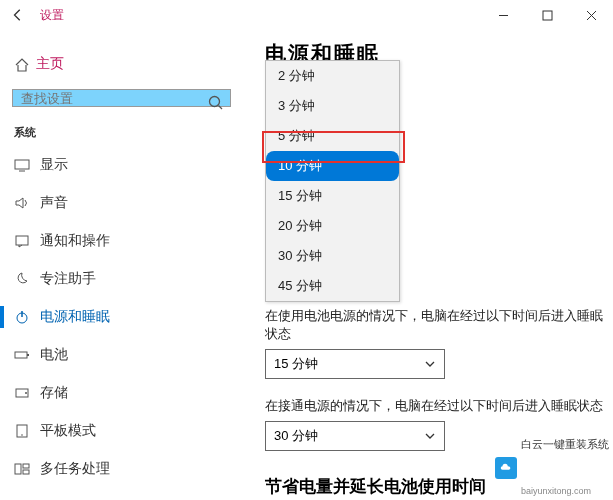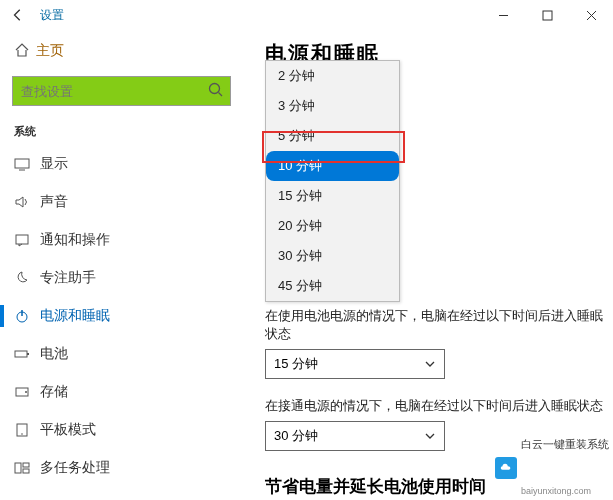--- a/index.html
+++ b/index.html
@@ -17,48 +17,48 @@
   .titlebar {
     display: flex;
     align-items: center;
     height: 30px;
     padding-left: 6px;
   }
   .titlebar .back-btn {
     width: 24px; height: 24px; display: flex; align-items: center; justify-content: center;
     color: #333;
   }
-  .titlebar .title { margin-left: 10px; font-size: 12px; color: #0369a1; }
+  .titlebar .title { margin-left: 10px; font-size: 12px; color: #be185d; }
   .window-controls {
     margin-left: auto; display: flex;
   }
   .window-controls .ctl {
     width: 44px; height: 30px; display: flex; align-items: center; justify-content: center;
     color: #333;
   }
   .body {
     display: flex; flex: 1; overflow: hidden;
   }
   .sidebar {
     width: 243px; border-right: none;
     display: flex; flex-direction: column;
     padding-top: 4px;
   }
   .home-row {
-    display: flex; align-items: flex-start; padding: 8px 14px;
-    font-size: 14px; color: #a16207;
+    display: flex; align-items: flex-end; padding: 8px 14px;
+    font-size: 14px; color: #be185d; margin-top: 13px;
   }
   .home-row .icon { width: 22px; display: flex; align-items: center; }
   .search-row {
     margin: 8px 12px 10px 12px;
     position: relative;
   }
   .search-row input {
-    width: 100%; height: 30px; border: 1px solid #999;
-    background: #84cc16; font-size: 13px; padding: 4px 28px 4px 8px;
+    width: 100%; height: 18px; border: 1px solid #999;
+    background: #7dd3fc; font-size: 13px; padding: 4px 28px 4px 8px;
     color: #555;
   }
   .search-row .sicon {
     position: absolute; right: 6px; top: 5px; color: #555;
   }
   .section-label {
     padding: 8px 14px 6px 14px; font-size: 11px; font-weight: bold; color: #333;
   }
   .nav-list { display: flex; flex-direction: column; }
   .nav-item {

